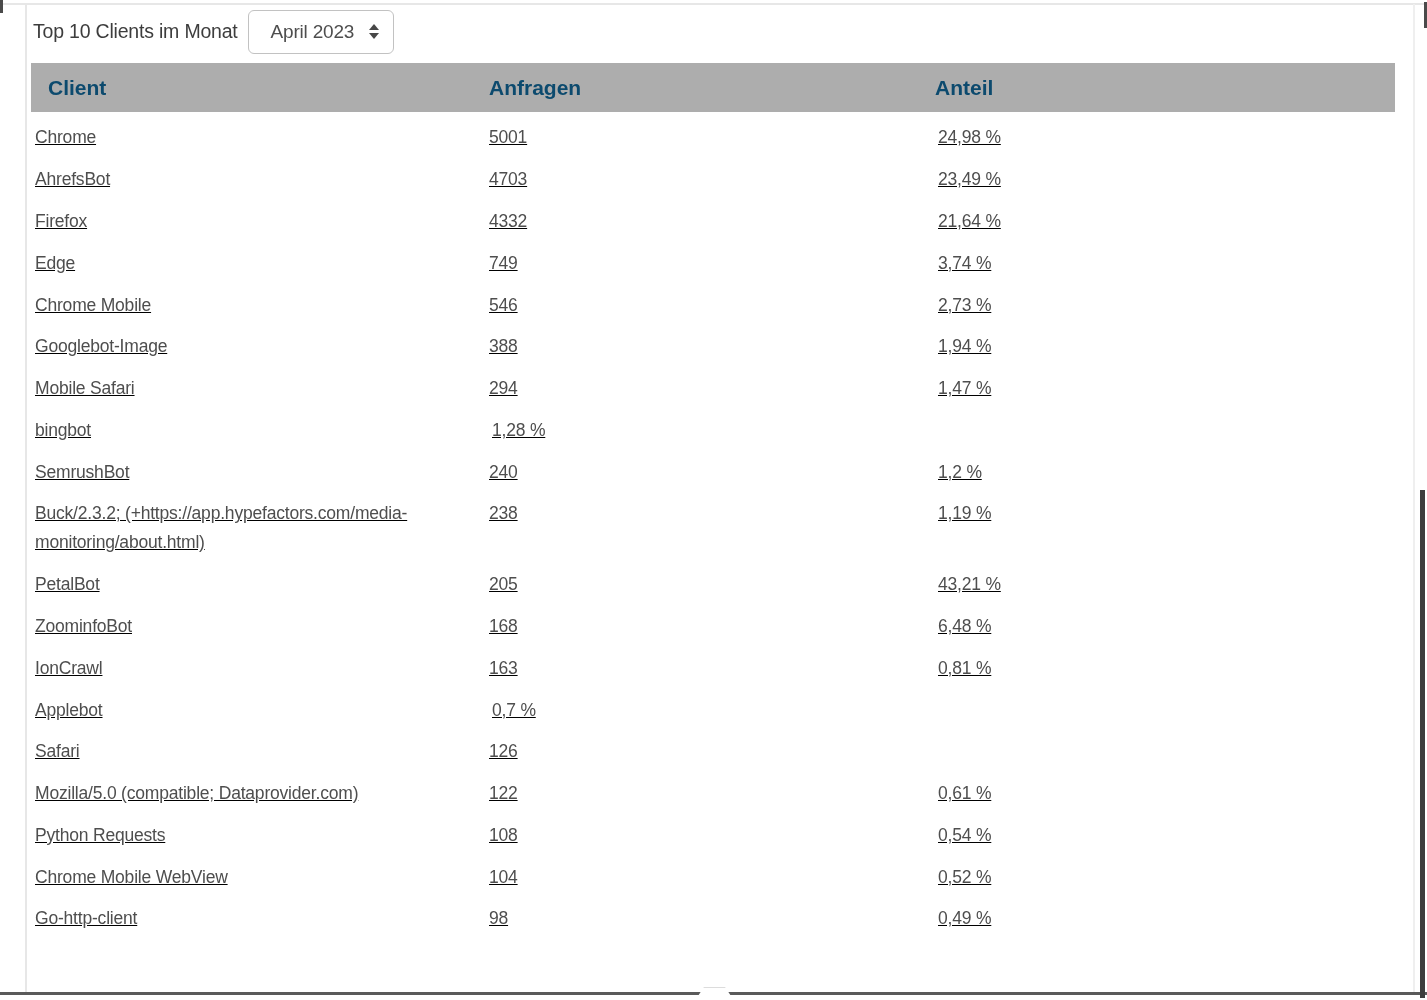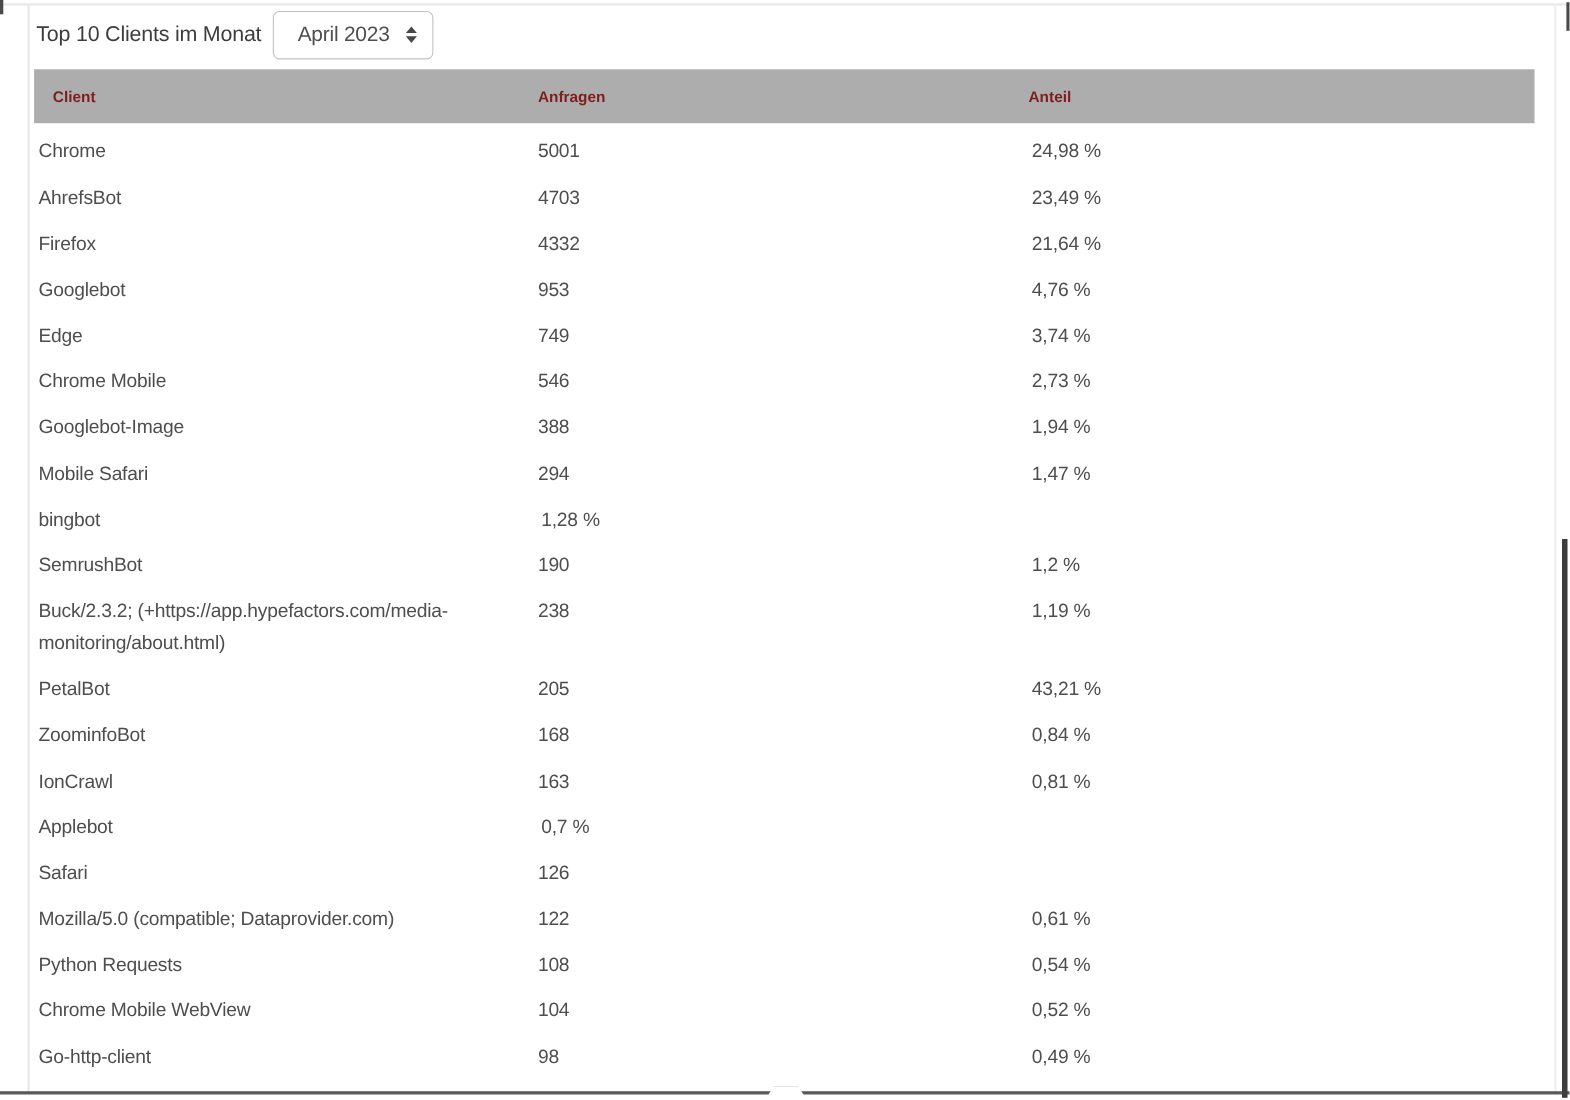--- a/index.html
+++ b/index.html
@@ -67,25 +67,25 @@
   }
 
   
   .grid-row {
     display: grid;
     grid-template-columns: 458px 446px 1fr;
     align-items: start;
   }
   .table-header-row {
     height: 49px;
-    color: #7f1d1d; font-weight: bold; font-size: 14px;
+    color: #0c4a6e; font-weight: bold; font-size: 21px;
     align-items: center;
   }
   .table-header-row .cell-1 { padding-left: 17px; }
-  .table-body { margin-top: 5px; }
+  .table-body { margin-top: 5px; text-decoration: underline; }
   .table-row {
     padding: 6.4px 0;
     font-size: 17.5px; color: #4e4e4e;
     line-height: 29px; letter-spacing: -0.2px;
   }
   .table-row .cell-1 { padding-left: 4px; padding-right: 6px; overflow-wrap: break-word; }
   .table-row .cell-3 { padding-left: 3px; }
 </style>
 </head>
 <body>
@@ -127,25 +127,20 @@
     <div class="cell-1">AhrefsBot</div>
     <div class="cell-2">4703</div>
     <div class="cell-3">23,49 %</div>
   </div>
         <div class="grid-row table-row">
     <div class="cell-1">Firefox</div>
     <div class="cell-2">4332</div>
     <div class="cell-3">21,64 %</div>
   </div>
         <div class="grid-row table-row">
-    <div class="cell-1">Googlebot</div>
-    <div class="cell-2">953</div>
-    <div class="cell-3">4,76 %</div>
-  </div>
-        <div class="grid-row table-row">
     <div class="cell-1">Edge</div>
     <div class="cell-2">749</div>
     <div class="cell-3">3,74 %</div>
   </div>
         <div class="grid-row table-row">
     <div class="cell-1">Chrome Mobile</div>
     <div class="cell-2">546</div>
     <div class="cell-3">2,73 %</div>
   </div>
         <div class="grid-row table-row">
@@ -157,37 +152,37 @@
     <div class="cell-1">Mobile Safari</div>
     <div class="cell-2">294</div>
     <div class="cell-3">1,47 %</div>
   </div>
         <div class="grid-row table-row">
     <div class="cell-1">bingbot</div>
     <div class="cell-3">1,28 %</div>
   </div>
         <div class="grid-row table-row">
     <div class="cell-1">SemrushBot</div>
-    <div class="cell-2">190</div>
+    <div class="cell-2">240</div>
     <div class="cell-3">1,2 %</div>
   </div>
         <div class="grid-row table-row">
     <div class="cell-1">Buck/2.3.2; (+https://app.hypefactors.com/media-monitoring/about.html)</div>
     <div class="cell-2">238</div>
     <div class="cell-3">1,19 %</div>
   </div>
         <div class="grid-row table-row">
     <div class="cell-1">PetalBot</div>
     <div class="cell-2">205</div>
     <div class="cell-3">43,21 %</div>
   </div>
         <div class="grid-row table-row">
     <div class="cell-1">ZoominfoBot</div>
     <div class="cell-2">168</div>
-    <div class="cell-3">0,84 %</div>
+    <div class="cell-3">6,48 %</div>
   </div>
         <div class="grid-row table-row">
     <div class="cell-1">IonCrawl</div>
     <div class="cell-2">163</div>
     <div class="cell-3">0,81 %</div>
   </div>
         <div class="grid-row table-row">
     <div class="cell-1">Applebot</div>
     <div class="cell-3">0,7 %</div>
   </div>

